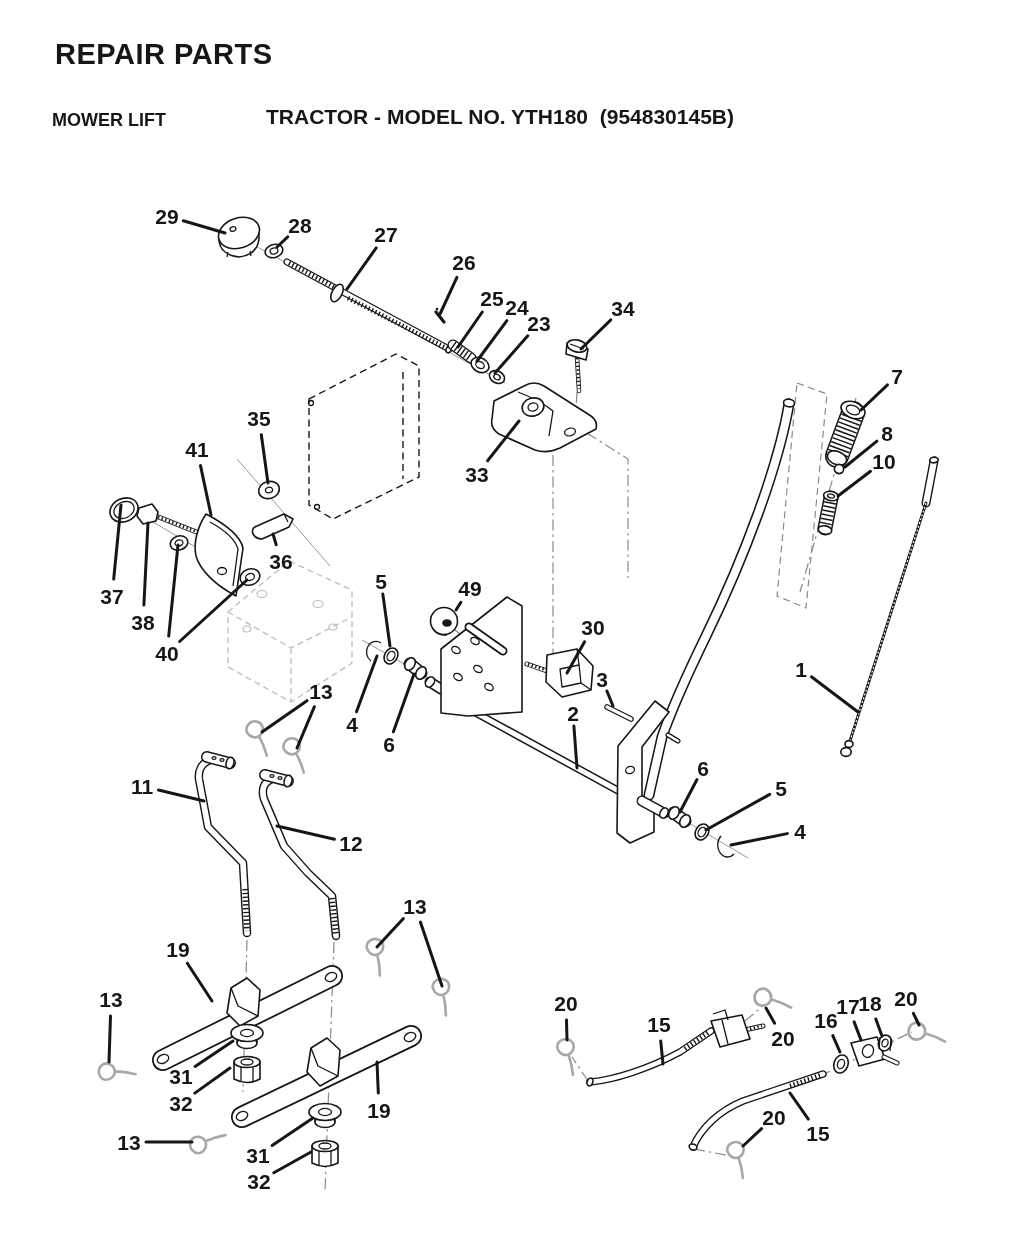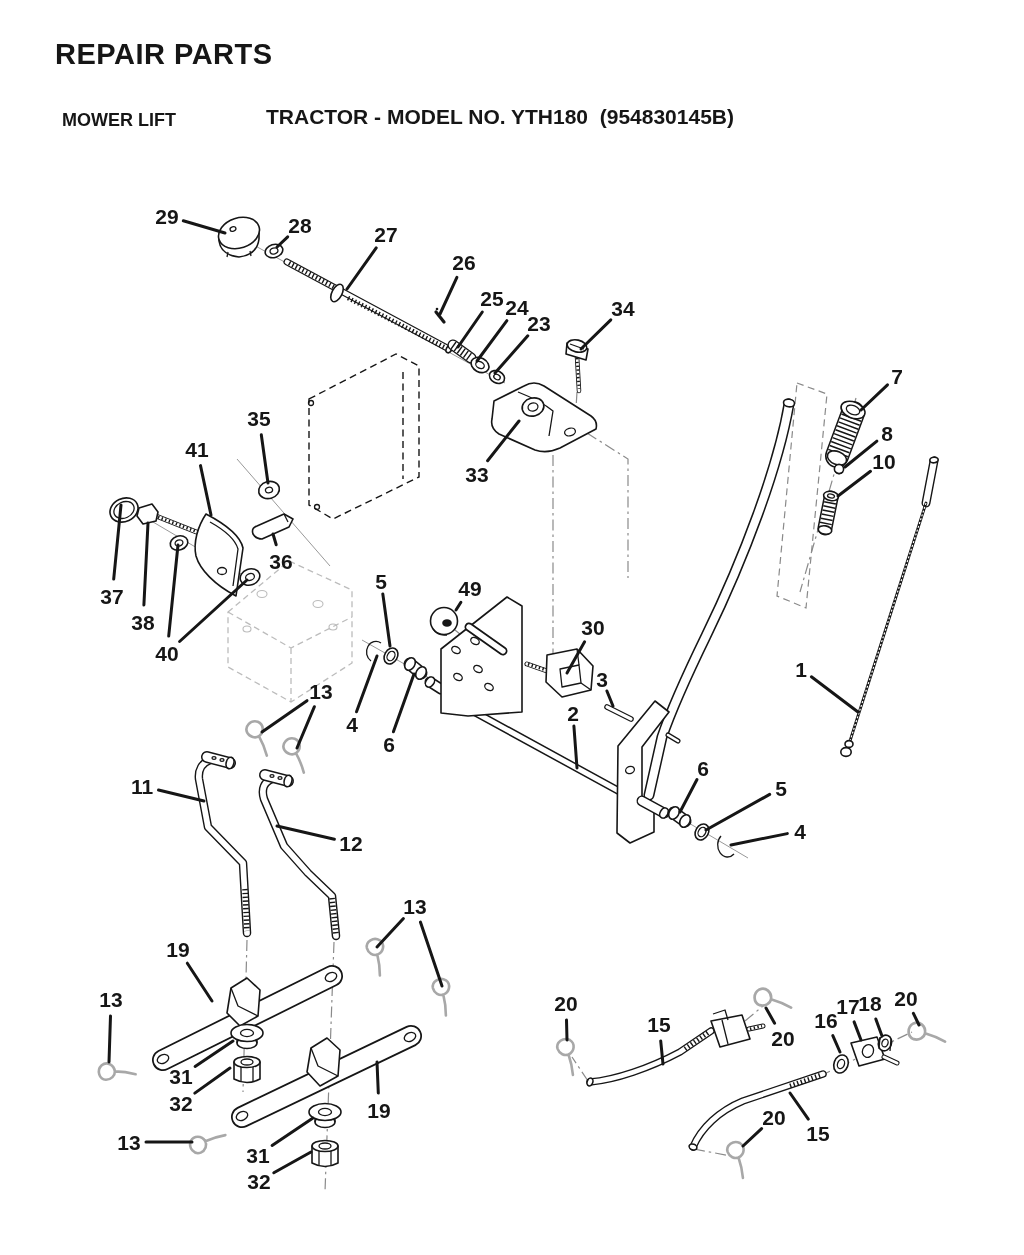--- a/index.html
+++ b/index.html
@@ -1,21 +1,21 @@
 <!DOCTYPE html>
 <html style="--ink: #161616; --light: #a8a8a8; --ref: #8a8a8a;"><head>
 <meta charset="utf-8">
 <style>
   :root{ --ink:#161616; --light:#a8a8a8; --ref:#8a8a8a; }
   html,body{margin:0;padding:0;background:#fff;}
   .page{position:relative;width:1024px;height:1255px;background:#fff;overflow:hidden;
         font-family:"Liberation Sans",sans-serif;color:var(--ink);}
   .hdr-title{position:absolute;left:55px;top:38px;font-size:29px;font-weight:700;letter-spacing:.5px;}
   .hdr-model{position:absolute;left:266px;top:78px;font-size:21px;font-weight:700;white-space:pre;margin-top:27px;}
-  .hdr-section{position:absolute;left:62px;top:110px;font-size:18px;font-weight:700;}
+  .hdr-section{position:absolute;left:52px;top:110px;font-size:18px;font-weight:700;}
   svg.diagram{position:absolute;left:0;top:0;}
   .fw{fill:#fff;stroke:var(--ink);stroke-width:1.6;stroke-linejoin:round;}
   .ln{fill:none;stroke:var(--ink);stroke-width:1.3;stroke-linejoin:round;}
   .fill-ink{fill:var(--ink);stroke:none;}
   .t1{fill:none;stroke:var(--ink);stroke-linecap:round;stroke-linejoin:round;}
   .t2{fill:none;stroke:#fff;stroke-linecap:round;stroke-linejoin:round;}
   .thr{fill:none;stroke:var(--ink);stroke-dasharray:1.4 2.4;}
   .kn{fill:none;stroke:var(--ink);stroke-dasharray:1.5 2.7;}
   .axis{stroke:#999;stroke-width:1;fill:none;}
   .dd{stroke:var(--ref);stroke-width:1.2;fill:none;stroke-dasharray:11 4 2.5 4;}

